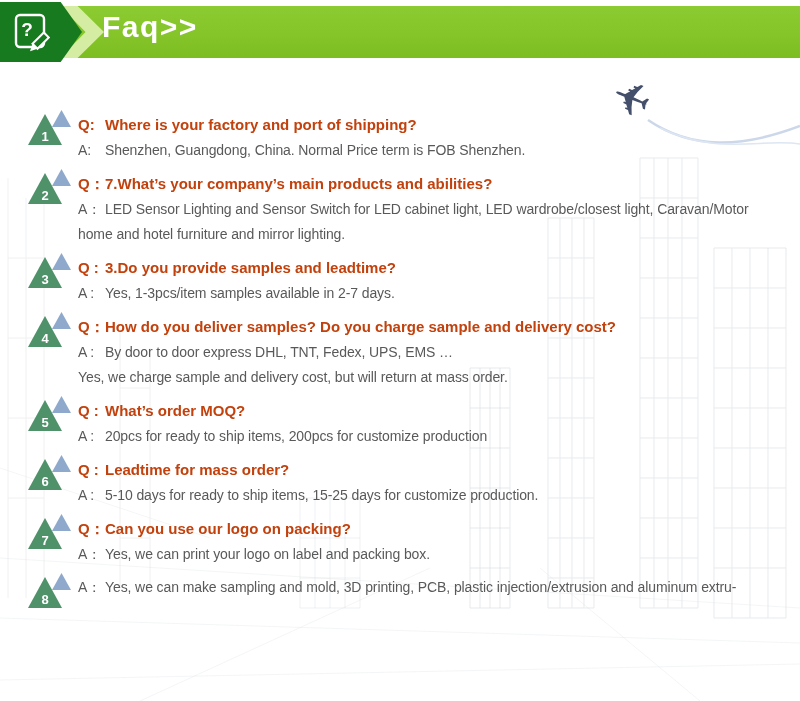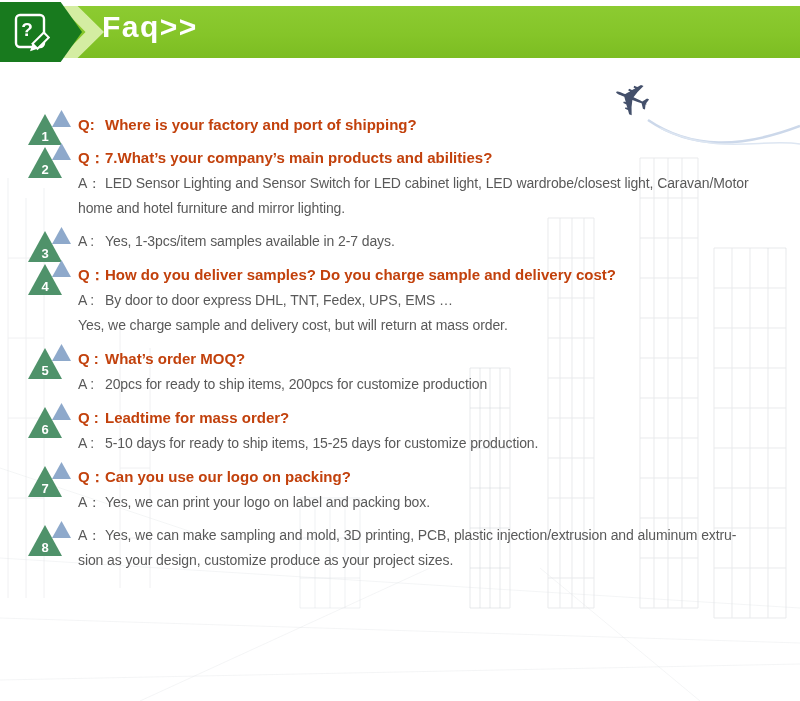--- a/index.html
+++ b/index.html
@@ -92,20 +92,23 @@
 
     <section class="faq-item">
       <div class="marker">
         <span class="tri-blue"></span>
         <span class="tri-green"></span>
         <span class="marker-num">1</span>
       </div>
       <div class="q-line">
         <span class="prefix">Q:</span><span>Where is your factory and port of shipping?</span>
       </div>
+      <div class="a-line">
+        <span class="prefix">A:</span><span>Shenzhen, Guangdong, China. Normal Price term is FOB Shenzhen.</span>
+      </div>
     </section>
 
     <section class="faq-item">
       <div class="marker">
         <span class="tri-blue"></span>
         <span class="tri-green"></span>
         <span class="marker-num">2</span>
       </div>
       <div class="q-line">
         <span class="prefix">Q：</span><span>7.What’s your company’s main products and abilities?</span>
@@ -117,20 +120,23 @@
         <span>home and hotel furniture and mirror lighting.</span>
       </div>
     </section>
 
     <section class="faq-item">
       <div class="marker">
         <span class="tri-blue"></span>
         <span class="tri-green"></span>
         <span class="marker-num">3</span>
       </div>
+      <div class="q-line">
+        <span class="prefix">Q :</span><span>3.Do you provide samples and leadtime?</span>
+      </div>
       <div class="a-line">
         <span class="prefix">A :</span><span>Yes, 1-3pcs/item samples available in 2-7 days.</span>
       </div>
     </section>
 
     <section class="faq-item">
       <div class="marker">
         <span class="tri-blue"></span>
         <span class="tri-green"></span>
         <span class="marker-num">4</span>
@@ -189,20 +195,17 @@
     </section>
 
     <section class="faq-item">
       <div class="marker">
         <span class="tri-blue"></span>
         <span class="tri-green"></span>
         <span class="marker-num">8</span>
       </div>
       <div class="a-line">
         <span class="prefix">A：</span><span>Yes, we can make sampling and mold, 3D printing, PCB, plastic injection/extrusion and aluminum extru-</span>
-      </div>
-      <div class="a-line">
-        <span>sion as your design, customize produce as your project sizes.</span>
       </div>
     </section>
 
   </main>
 </div>
 
 </body></html>

